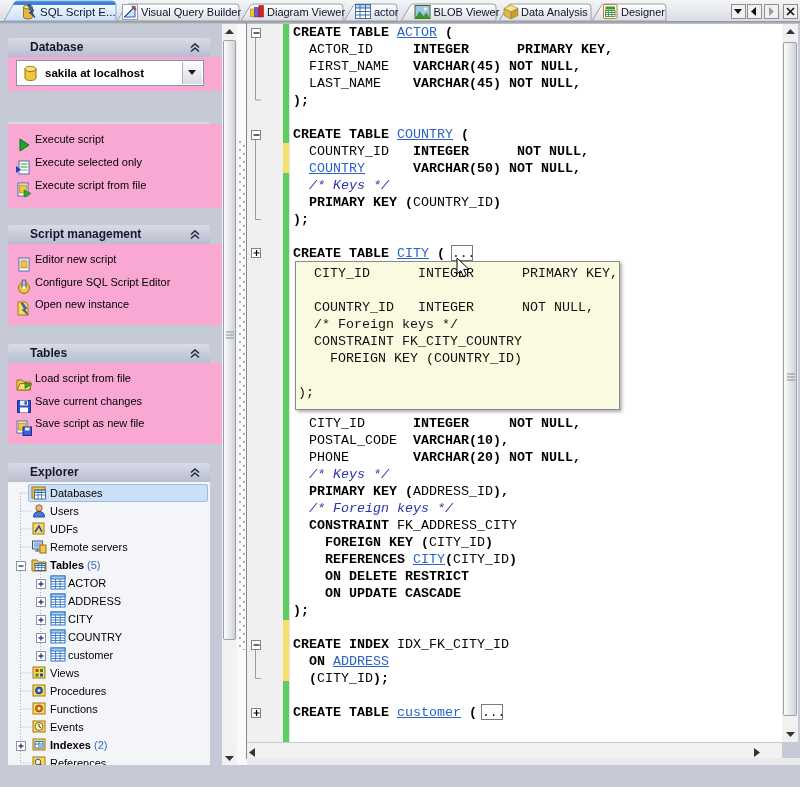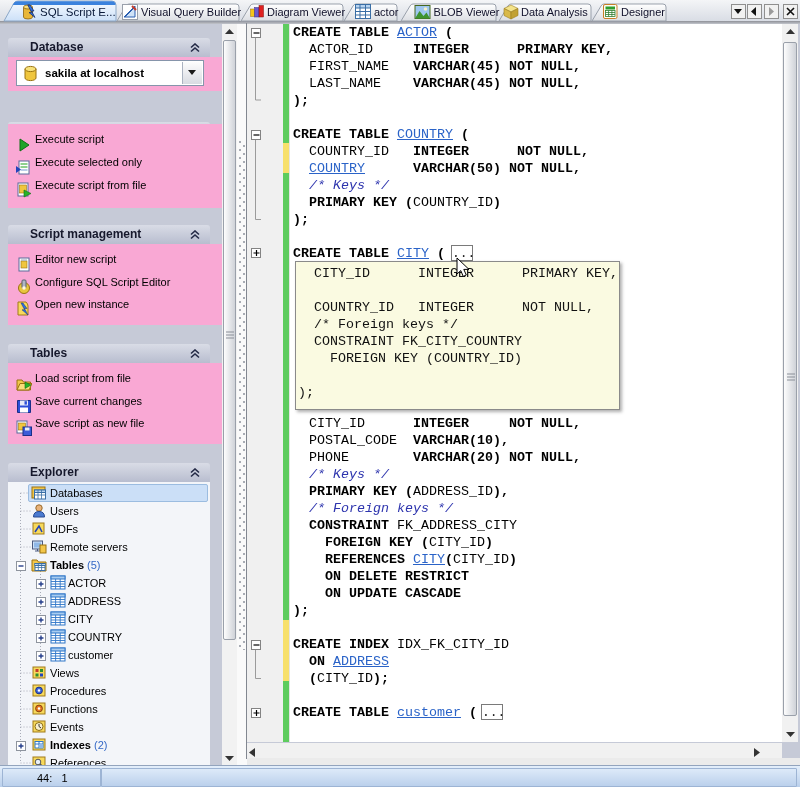--- a/index.html
+++ b/index.html
@@ -538,19 +538,13 @@
   </div>
   <div class="abs" style="left:247px;top:758px;width:553px;height:7px;background:#ebebeb;"></div>
   <div id="hscroll" class="abs">
     <div class="abs" style="left:2px;top:4px"><svg width="6" height="9">
           <polygon points="6,0 6,9 0,4.5" fill="#333"></polygon>
         </svg></div>
     <div class="abs" style="right:22px;top:4px"><svg width="6" height="9">
           <polygon points="0,0 0,9 6,4.5" fill="#333"></polygon>
         </svg></div>
   </div>
-  <div id="status" class="abs">
-    <div class="scell" style="left:2px;width:97px">
-        <span style="position:absolute;left:34px;top:3px;font-size:11px">44:&nbsp;&nbsp;&nbsp;1</span>
-      </div>
-    <div class="scell" style="left:101px;width:694px"></div>
-  </div>
 </div>
 
 </body></html>

